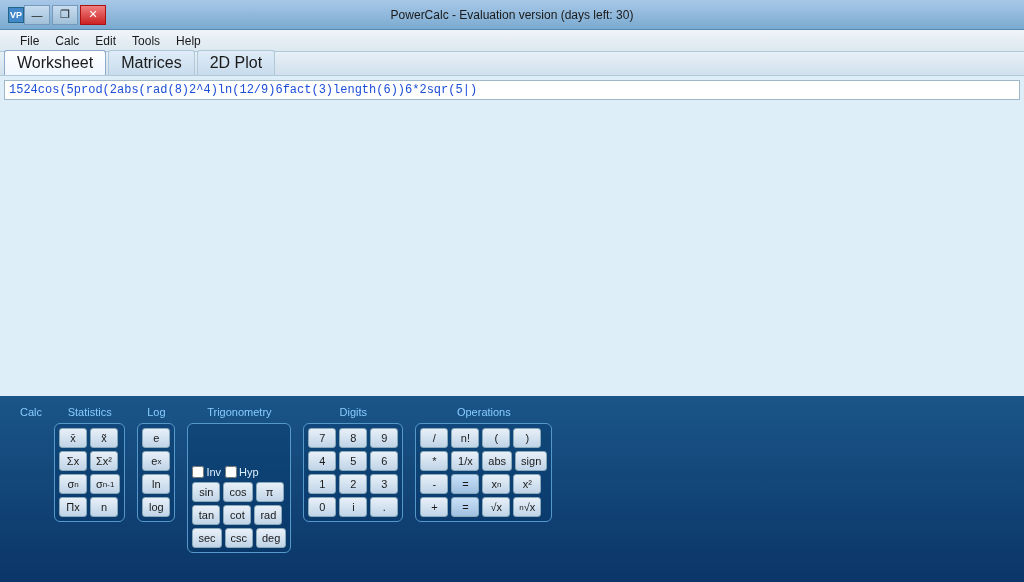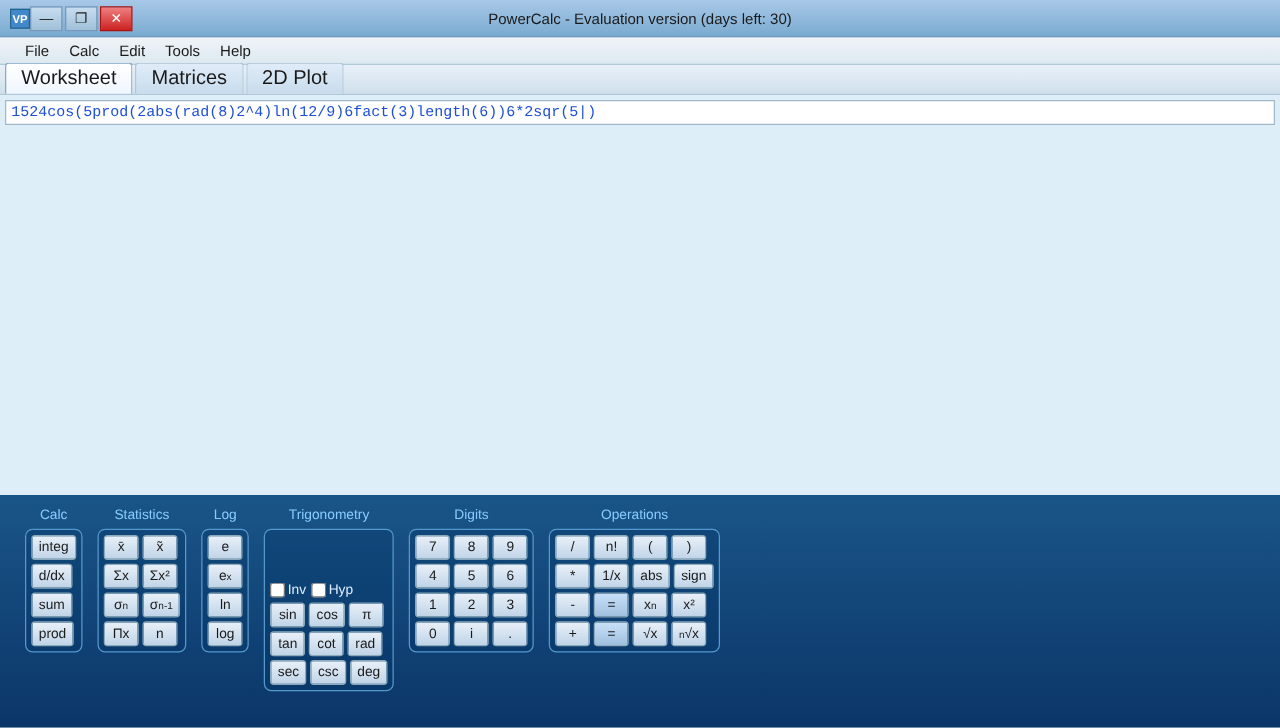--- a/index.html
+++ b/index.html
@@ -221,34 +221,20 @@
 </div>
 
 <div id="worksheet-area">
   <input type="text" id="formula-input" value="1524cos(5prod(2abs(rad(8)2^4)ln(12/9)6fact(3)length(6))6*2sqr(5|)" style="">
 </div>
 
 <div id="bottom-panel">
 
   <div class="calc-group">
     <div class="calc-group-title">Calc</div>
-    <div class="calc-group-inner">
-      <div class="btn-row">
-          <button class="calc-btn">integ</button>
-        </div>
-      <div class="btn-row">
-          <button class="calc-btn">d/dx</button>
-        </div>
-      <div class="btn-row">
-          <button class="calc-btn">sum</button>
-        </div>
-      <div class="btn-row">
-          <button class="calc-btn">prod</button>
-        </div>
-    </div>
   </div>
 
   <div class="calc-group">
     <div class="calc-group-title">Statistics</div>
     <div class="calc-group-inner">
       <div class="btn-row">
         <button class="calc-btn">x̄</button>
         <button class="calc-btn">x̃</button>
       </div>
       <div class="btn-row">

